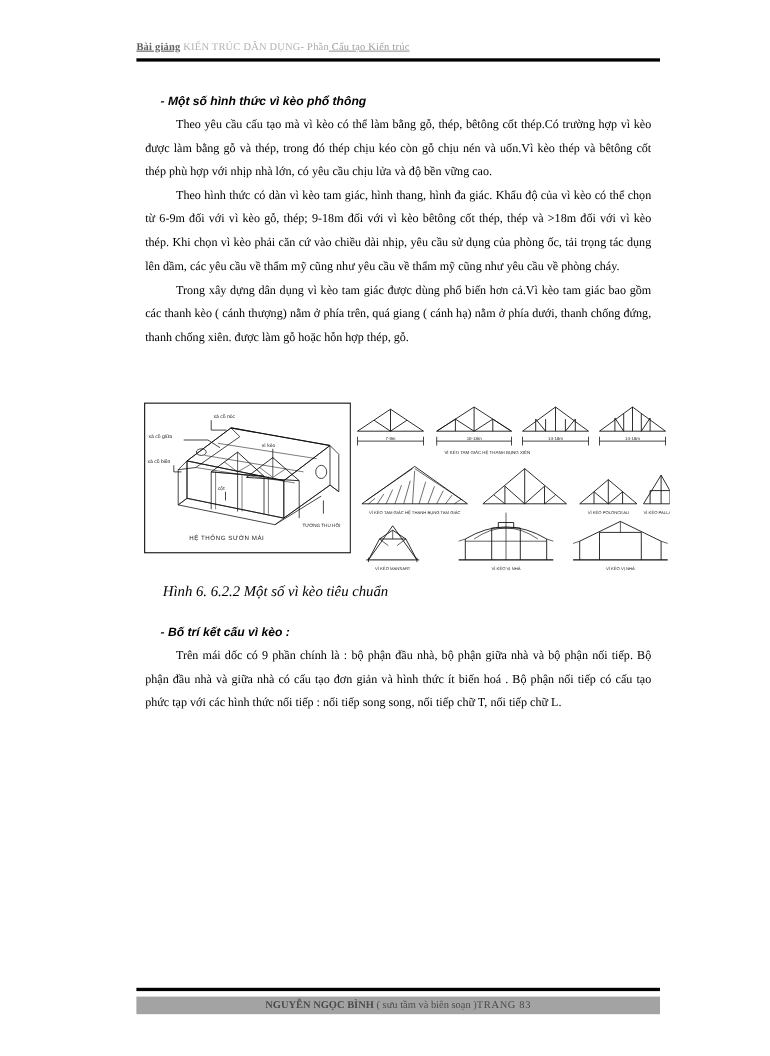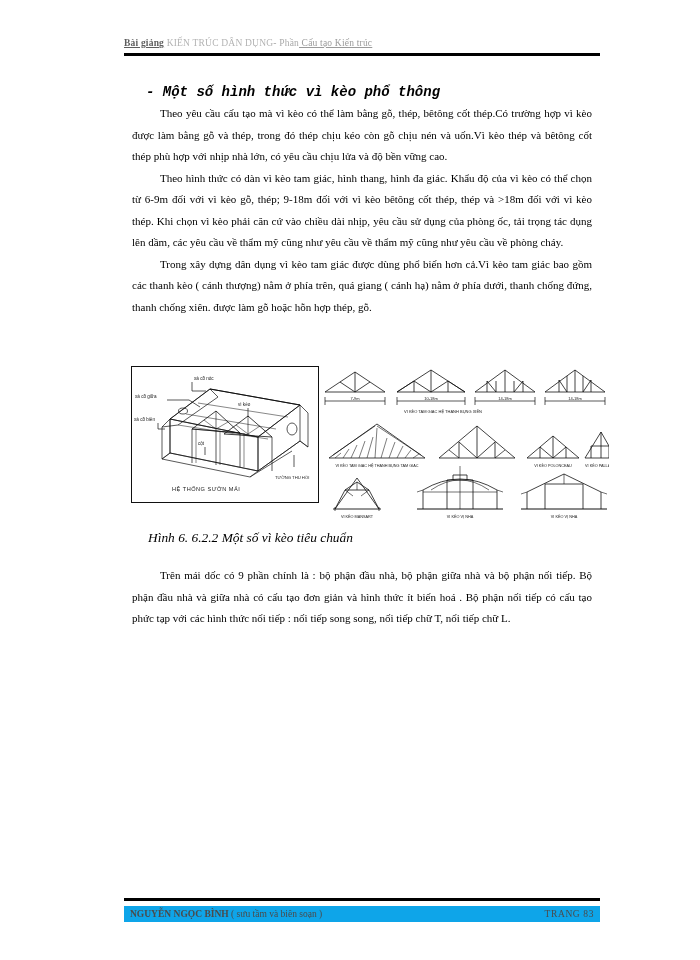--- a/index.html
+++ b/index.html
@@ -74,26 +74,26 @@
   p.para {
     margin: 0 0 0 0;
     font-size: 11px;
     line-height: 21.5px;
     text-align: justify;
     text-indent: 28px;
     font-family: "Liberation Serif", serif;
   }
   .sub-head {
     margin: 0;
-    font-size: 14px;
+    font-size: 11px;
     font-weight: bold;
     font-style: italic;
     line-height: 21px;
     padding-left: 14px;
-    font-family: Liberation Mono, monospace;
+    font-family: Liberation Sans, sans-serif;
   }
 
   
   .figure-wrap {
     position: absolute;
     left: 131px;
     top: 366px;
     width: 478px;
     height: 157px;
   }
@@ -140,24 +140,24 @@
     width: 476px;
     height: 3px;
     background: #000;
   }
   .footer-zone {
     position: absolute;
     left: 124px;
     top: 906px;
     width: 476px;
     height: 16px;
-    background: #0ea5e9;
+    background: #a3a3a3;
     display: flex;
     align-items: center;
-    justify-content: space-between;
+    justify-content: center;
     padding: 0 6px;
     box-sizing: border-box;
   }
   .footer-left {
     font-size: 9.5px;
     color: #4b4b4b;
     white-space: nowrap;
     font-family: "Liberation Serif", serif;
   }
   .footer-left b { font-weight: bold; }
@@ -360,20 +360,21 @@
           <text x="141" y="152">VÌ KÈO VỊ NHÀ</text>
           <text x="245" y="152">VÌ KÈO VỊ NHÀ</text>
         </g>
       </svg>
     </div>
   </div>
 
   <div class="fig-caption">Hình 6. 6.2.2 Một số vì kèo tiêu chuẩn</div>
 
   <div class="content2">
+    <p class="sub-head">- Bố trí kết cấu vì kèo :</p>
     <p class="para">Trên mái dốc có 9 phần chính là : bộ phận đầu nhà, bộ phận giữa nhà và bộ phận nối tiếp. Bộ phận đầu nhà và giữa nhà có cấu tạo đơn giản và hình thức ít biến hoá . Bộ phận nối tiếp có cấu tạo phức tạp với các hình thức nối tiếp : nối tiếp song song, nối tiếp chữ T, nối tiếp chữ L.</p>
   </div>
 
   <div class="footer-rule"></div>
   <div class="footer-zone">
     <div class="footer-left">
       <b>NGUYỄN NGỌC BÌNH</b>
       <span>( sưu tầm và biên soạn )</span>
     </div>
     <div class="footer-right">

